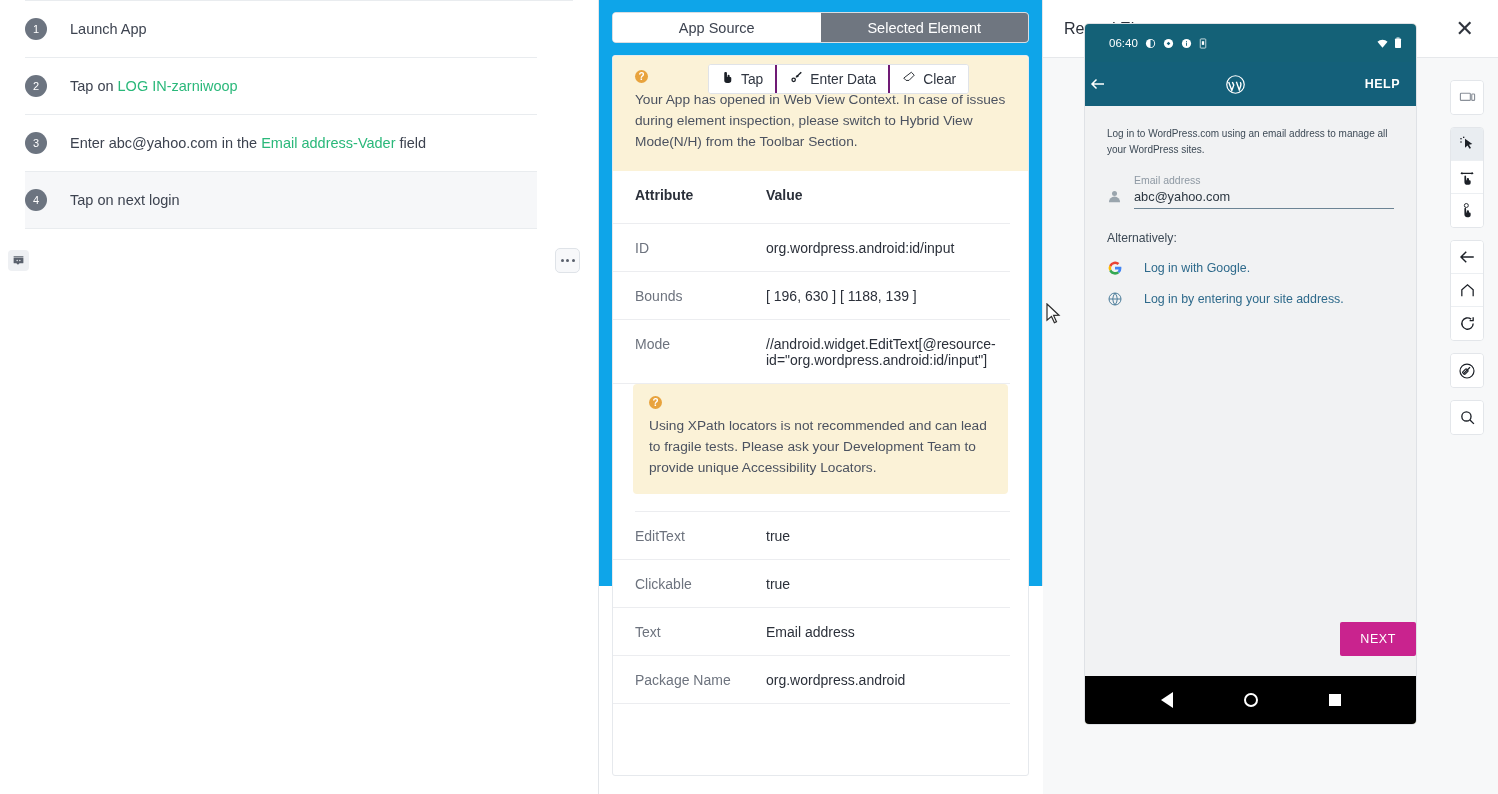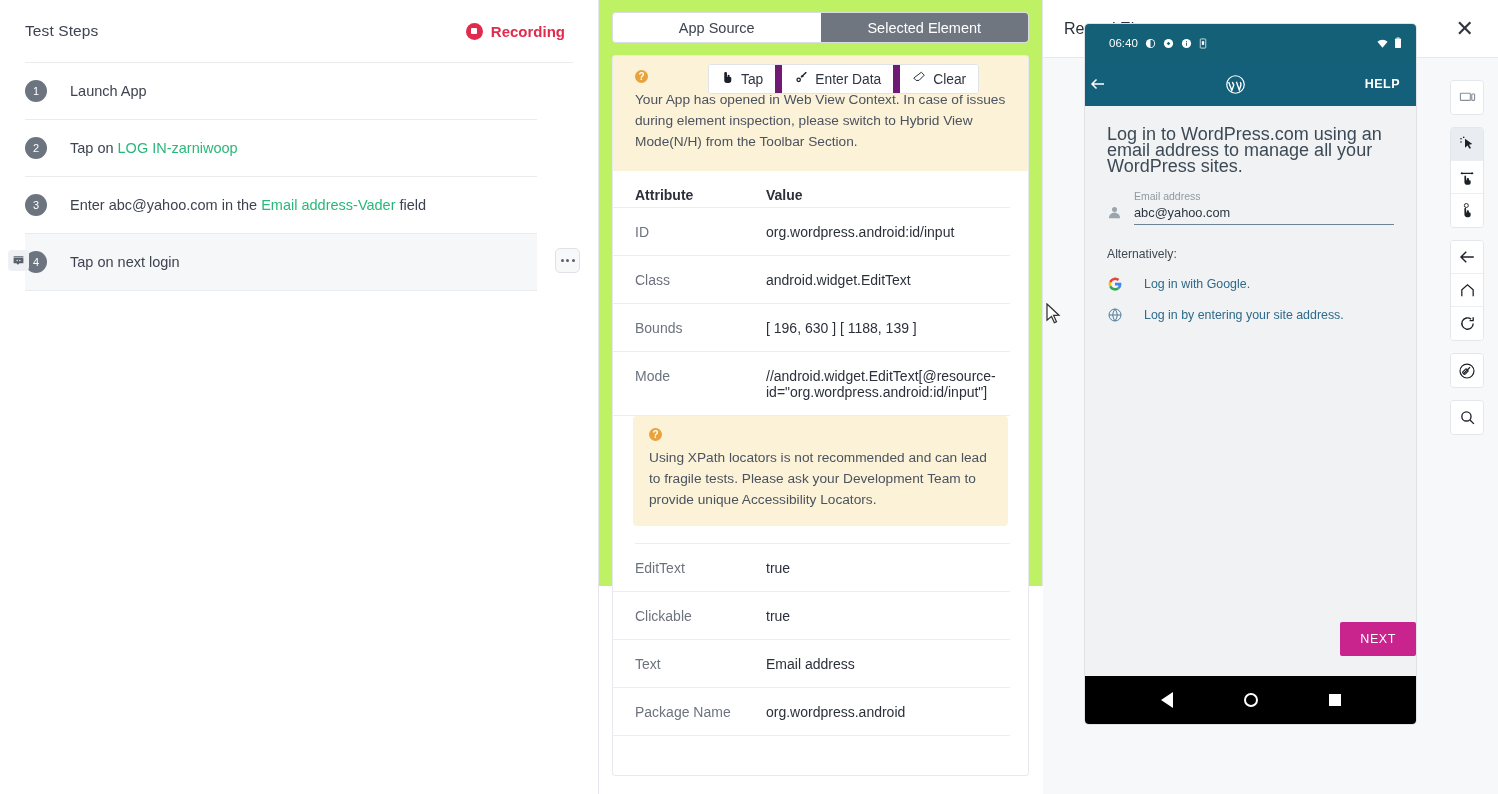--- a/index.html
+++ b/index.html
@@ -130,21 +130,21 @@
     background: #59606c;
     display: block;
   }
 
   
   .mid-panel {
     position: relative;
     width: 444px;
     flex: 0 0 444px;
     height: 586px;
-    background: #bef264;
+    background: #0ea5e9;
     border-right: 1px solid #e3e6ea;
     padding: 12px 13px 0 13px;
   }
   .tabs {
     display: flex;
     height: 31px;
     border: 1px solid #d9dde2;
     border-radius: 4px;
     overflow: hidden;
     background: #ffffff;
@@ -213,28 +213,28 @@
     z-index: 3;
   }
   .action-btn {
     display: flex;
     align-items: center;
     gap: 7px;
     padding: 5px 12px;
     font-size: 13.8px;
     color: #2f3540;
     background: #ffffff;
-    border-right: 7px solid #701a75;
+    border-right: 2px solid #701a75;
     cursor: pointer;
     white-space: nowrap;
   }
   .action-btn:last-child { border-right: none; }
   .tbl-head {
     display: flex;
-    padding: 16px 0 4px 22px;
+    padding: 16px 0 20px 22px;
     font-size: 14px;
     font-weight: bold;
     color: #2b303a;
     border-bottom: 1px solid #ecedf0;
     margin-right: 18px;
   }
   .tbl-head .c1 { flex: 0 0 131px; }
   .row {
     display: flex;
     padding: 16px 0 15px 22px;
@@ -330,21 +330,21 @@
     letter-spacing: .5px;
     font-weight: bold;
   }
   .ph-body {
     padding: 20px 22px 0 22px;
     background: #f1f2f3;
     height: 570px;
     position: relative;
   }
   .ph-lead {
-    font-size: 18px;
+    font-size: 10px;
     line-height: 16px;
     color: #3d4a56;
   }
   .ph-field {
     display: flex;
     align-items: flex-end;
     margin-top: 16px;
     gap: 12px;
   }
   .ph-person {
@@ -452,29 +452,20 @@
     z-index: 50;
     pointer-events: none;
   }
 </style>
 </head>
 <body>
 
 <div class="app">
 
   <div class="left-panel">
-    <div class="left-header">
-      <div class="left-title">Test Steps</div>
-      <div class="recording">
-        <span class="rec-dot">
-            <i></i>
-          </span>
-        <span>Recording</span>
-      </div>
-    </div>
     <div class="steps-top-rule"></div>
     <div id="steps-list">
         <div class="step-row">
           <div class="step-num">1</div>
           <div class="step-text"><span class="tok-dark">Launch App</span></div>
         </div>
         <div class="step-row">
           <div class="step-num">2</div>
           <div class="step-text"><span class="tok-dark">Tap on</span><span class="tok-sp">&nbsp;</span><span class="tok">LOG IN-zarniwoop</span></div>
         </div>
@@ -547,24 +538,20 @@
 
       <div class="tbl-head">
         <div class="c1">Attribute</div>
         <div class="c2">Value</div>
       </div>
 
       <div id="rows-top">
           <div class="row">
             <div class="c1">ID</div>
             <div class="c2">org.wordpress.android:id/input</div>
-          </div>
-          <div class="row">
-            <div class="c1">Class</div>
-            <div class="c2">android.widget.EditText</div>
           </div>
           <div class="row">
             <div class="c1">Bounds</div>
             <div class="c2">[ 196, 630 ] [ 1188, 139 ]</div>
           </div>
           <div class="row">
             <div class="c1">Mode</div>
             <div class="c2">//android.widget.EditText[@resource-id="org.wordpress.android:id/input"]</div>
           </div>
         </div>

